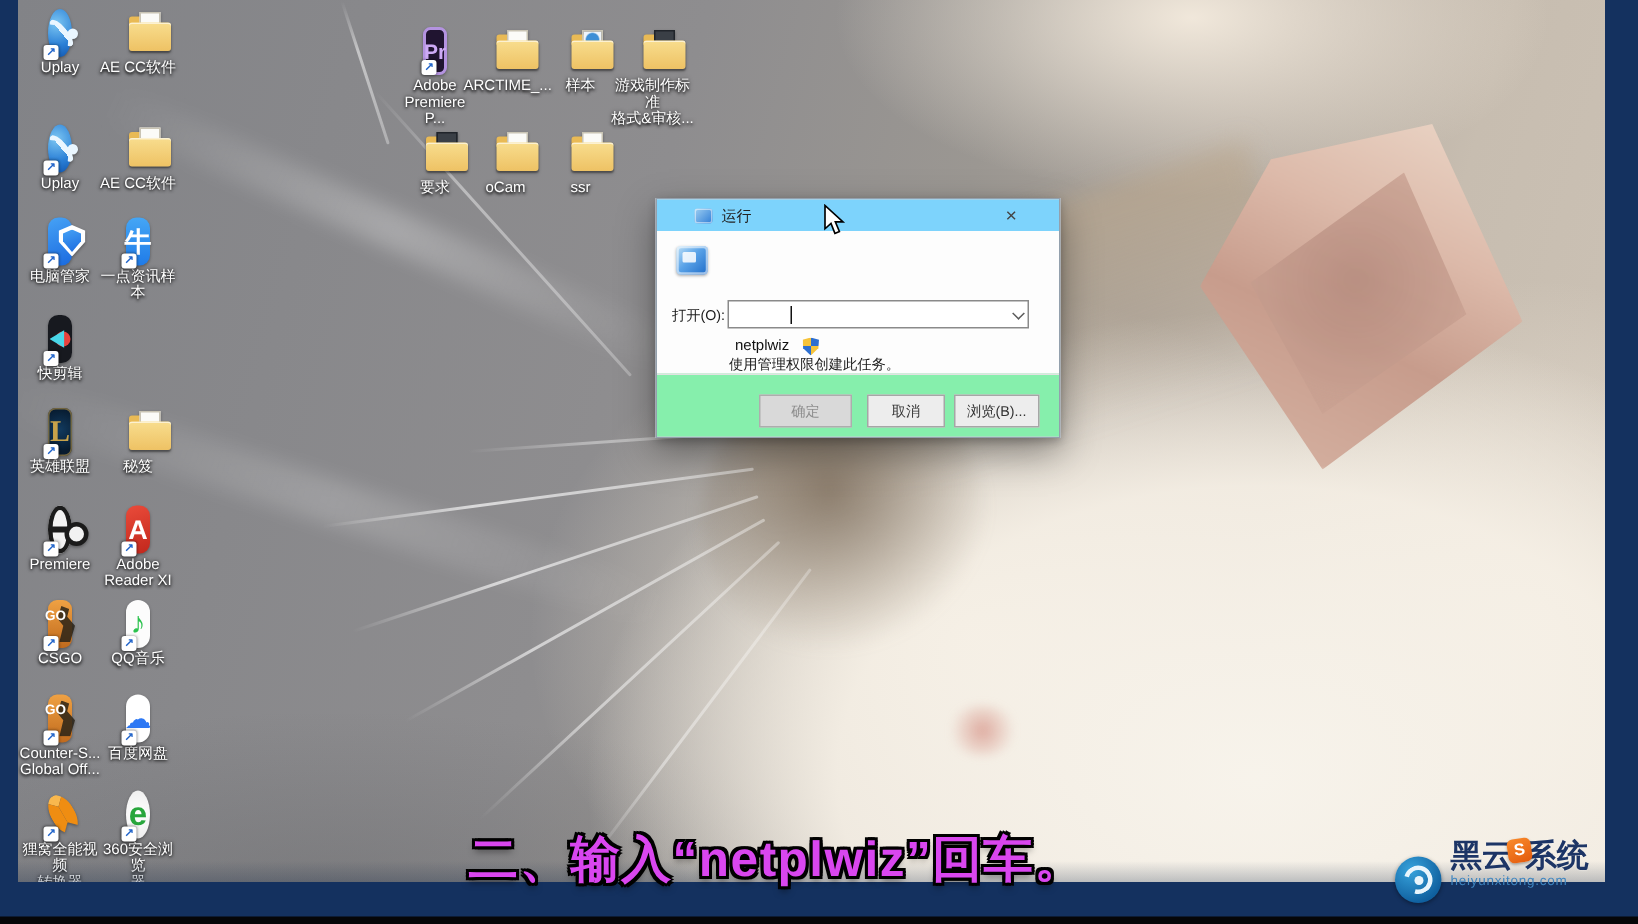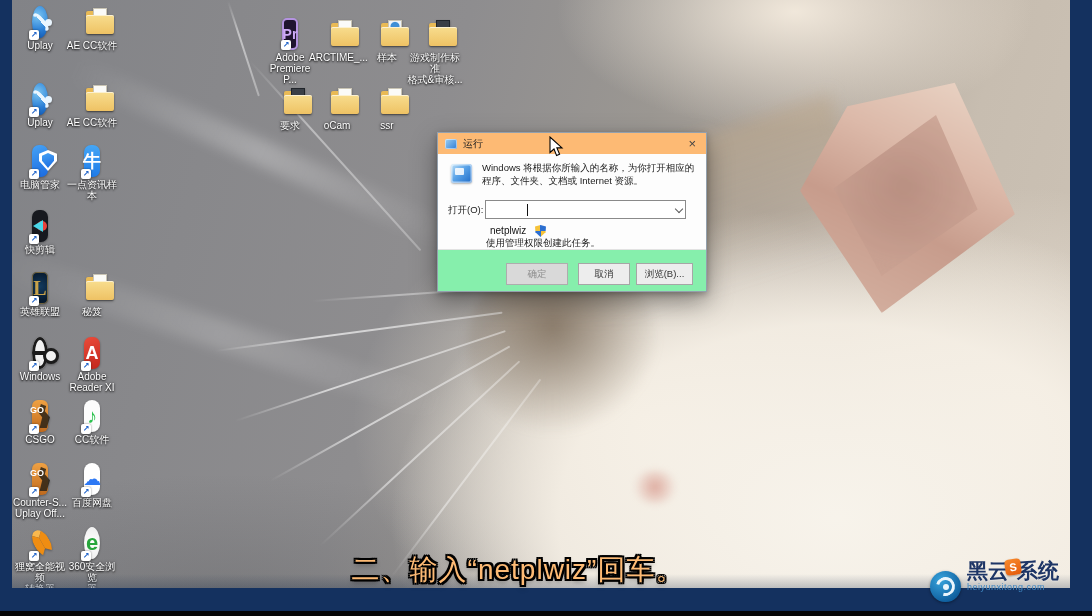--- a/index.html
+++ b/index.html
@@ -103,21 +103,21 @@
 
   .a-b360{background:radial-gradient(circle,#ffffff,#ededed);border-radius:50%;}
   .a-b360 .glyph{color:#28a63c;font-size:22px;}
 
   .a-pr{background:#201430;border:2px solid #b493e0;border-radius:5px;}
   .a-pr .glyph{color:#cdaaf5;font-size:14px;}
 
   
   .run-dialog{position:absolute;left:437px;top:132px;width:270px;height:160px;background:#fdfdfd;
     border:1px solid #93a0ad;box-shadow:0 10px 24px rgba(0,0,0,.38),0 2px 6px rgba(0,0,0,.25);}
-  .rd-titlebar{position:absolute;left:0;right:0;top:0;height:21px;background:#fdba74;display:flex;align-items:center;padding:0 7px;text-align:center;}
+  .rd-titlebar{position:absolute;left:0;right:0;top:0;height:21px;background:#7dd3fc;display:flex;align-items:center;padding:0 25px;text-align:center;}
   .rd-appicon{width:12px;height:10px;border-radius:2px;margin-right:6px;
     background:linear-gradient(135deg,#9fd0f2,#2e7cd6);box-shadow:inset 0 0 0 1px rgba(255,255,255,.5);}
   .rd-title{font-size:10px;color:#222;}
   .rd-close{margin-left:auto;font-size:13px;color:#444;line-height:13px;cursor:default;padding:0 3px;}
   .rd-bigicon{position:absolute;left:13px;top:31px;width:21px;height:19px;border-radius:3px;
     background:linear-gradient(135deg,#bfe1f7 0%,#5aa3e8 45%,#1e6bc8 100%);box-shadow:inset 0 0 0 1.5px rgba(255,255,255,.55),0 1px 2px rgba(0,0,0,.3);}
   .rd-bigicon::after{content:"";position:absolute;left:4px;top:4px;width:9px;height:7px;background:rgba(255,255,255,.85);border-radius:1px;}
   .rd-desc{position:absolute;left:44px;top:29px;width:219px;font-size:9.5px;line-height:12.5px;color:#1a1a1a;letter-spacing:0;}
   .rd-row{position:absolute;left:0;top:67px;width:100%;height:20px;}
   .rd-openlabel{position:absolute;left:10px;top:4px;font-size:9.5px;color:#1a1a1a;}
@@ -135,21 +135,21 @@
   .rd-btn{position:absolute;top:13px;height:22px;font-size:9.5px;border:1px solid #a6a6a6;background:#ededed;color:#333;padding:0;}
   .rd-ok{left:68px;width:62px;background:#d9d9d9;color:#8d8d8d;border-color:#adadad;}
   .rd-cancel{left:140px;width:52px;}
   .rd-browse{left:198px;width:57px;}
 
   
   .cursor{position:absolute;left:549px;top:136px;z-index:50;}
 
   
   .subtitle{position:absolute;left:518px;top:551px;transform:translateX(-50%);white-space:nowrap;z-index:40;
-    font-size:28px;font-weight:400;color:#fdba74;letter-spacing:1px;
+    font-size:33px;font-weight:700;color:#d946ef;letter-spacing:1px;
     text-shadow:-2px 0 0 #000,2px 0 0 #000,0 -2px 0 #000,0 2px 0 #000,-2px -2px 0 #000,2px 2px 0 #000,-2px 2px 0 #000,2px -2px 0 #000,0 3px 5px rgba(0,0,0,.5);}
 
   
   .watermark{position:absolute;left:930px;top:560px;z-index:45;display:flex;align-items:flex-start;}
   .wm-circle{position:relative;width:31px;height:31px;margin-top:11px;border-radius:50%;
     background:radial-gradient(circle at 35% 30%,#37a3dc,#0f5f9e 75%);box-shadow:0 1px 3px rgba(0,0,0,.4);}
   .wm-circle::before{content:"";position:absolute;inset:6px;border:3.5px solid #e9f5fc;border-radius:50%;border-left-color:transparent;transform:rotate(-30deg);}
   .wm-circle::after{content:"";position:absolute;left:13px;top:13px;width:6px;height:6px;border-radius:50%;background:#e9f5fc;}
   .wm-text{margin-left:6px;line-height:1;}
   .wm-brandline{display:flex;align-items:center;}
@@ -252,21 +252,21 @@
       <span class="deco" style="display: block;"></span>
 
     </div>
     <div class="icon-label">秘笈</div>
   </div>
         <div class="dicon" style="left: 0px; top: 337px;">
     <div class="art a-poke">
 
       <span class="badge"></span>
     </div>
-    <div class="icon-label">Windows</div>
+    <div class="icon-label">Premiere</div>
   </div>
         <div class="dicon" style="left: 52px; top: 337px;">
     <div class="art a-acro">
       <span class="glyph">A</span>
 
       <span class="badge"></span>
     </div>
     <div class="icon-label">Adobe
 Reader XI</div>
   </div>
@@ -277,30 +277,30 @@
       <span class="badge"></span>
     </div>
     <div class="icon-label">CSGO</div>
   </div>
         <div class="dicon" style="left: 52px; top: 400px;">
     <div class="art a-qqm">
       <span class="glyph">♪</span>
 
       <span class="badge"></span>
     </div>
-    <div class="icon-label">CC软件</div>
+    <div class="icon-label">QQ音乐</div>
   </div>
         <div class="dicon" style="left: 0px; top: 463px;">
     <div class="art a-csgo">
       <span class="glyph">GO</span>
 
       <span class="badge"></span>
     </div>
     <div class="icon-label">Counter-S...
-Uplay Off...</div>
+Global Off...</div>
   </div>
         <div class="dicon" style="left: 52px; top: 463px;">
     <div class="art a-bdp">
       <span class="glyph">☁</span>
 
       <span class="badge"></span>
     </div>
     <div class="icon-label">百度网盘</div>
   </div>
         <div class="dicon" style="left: 0px; top: 527px;">
@@ -381,21 +381,20 @@
       </div>
   </div>
 
   <div class="run-dialog">
     <div class="rd-titlebar">
       <span class="rd-appicon"></span>
       <span class="rd-title">运行</span>
       <span class="rd-close">×</span>
     </div>
     <div class="rd-bigicon"></div>
-    <div class="rd-desc">Windows 将根据你所输入的名称，为你打开相应的程序、文件夹、文档或 Internet 资源。</div>
     <div class="rd-row">
       <label class="rd-openlabel">打开(O):</label>
       <div class="rd-combo">
         <span class="rd-input-text">netplwiz</span>
         <span class="rd-caret"></span>
         <span class="rd-dropdown"></span>
       </div>
     </div>
     <div class="rd-admin">
       <span class="rd-shield"></span>

